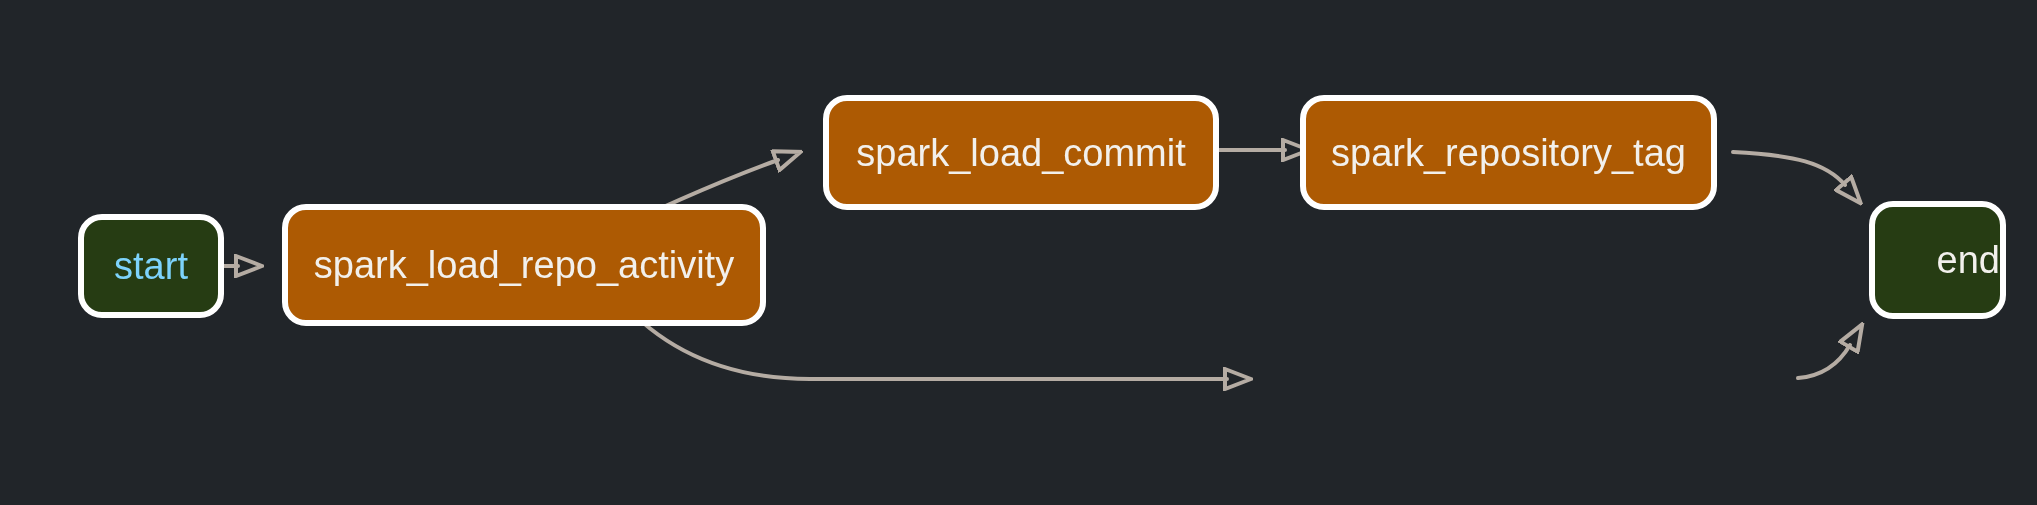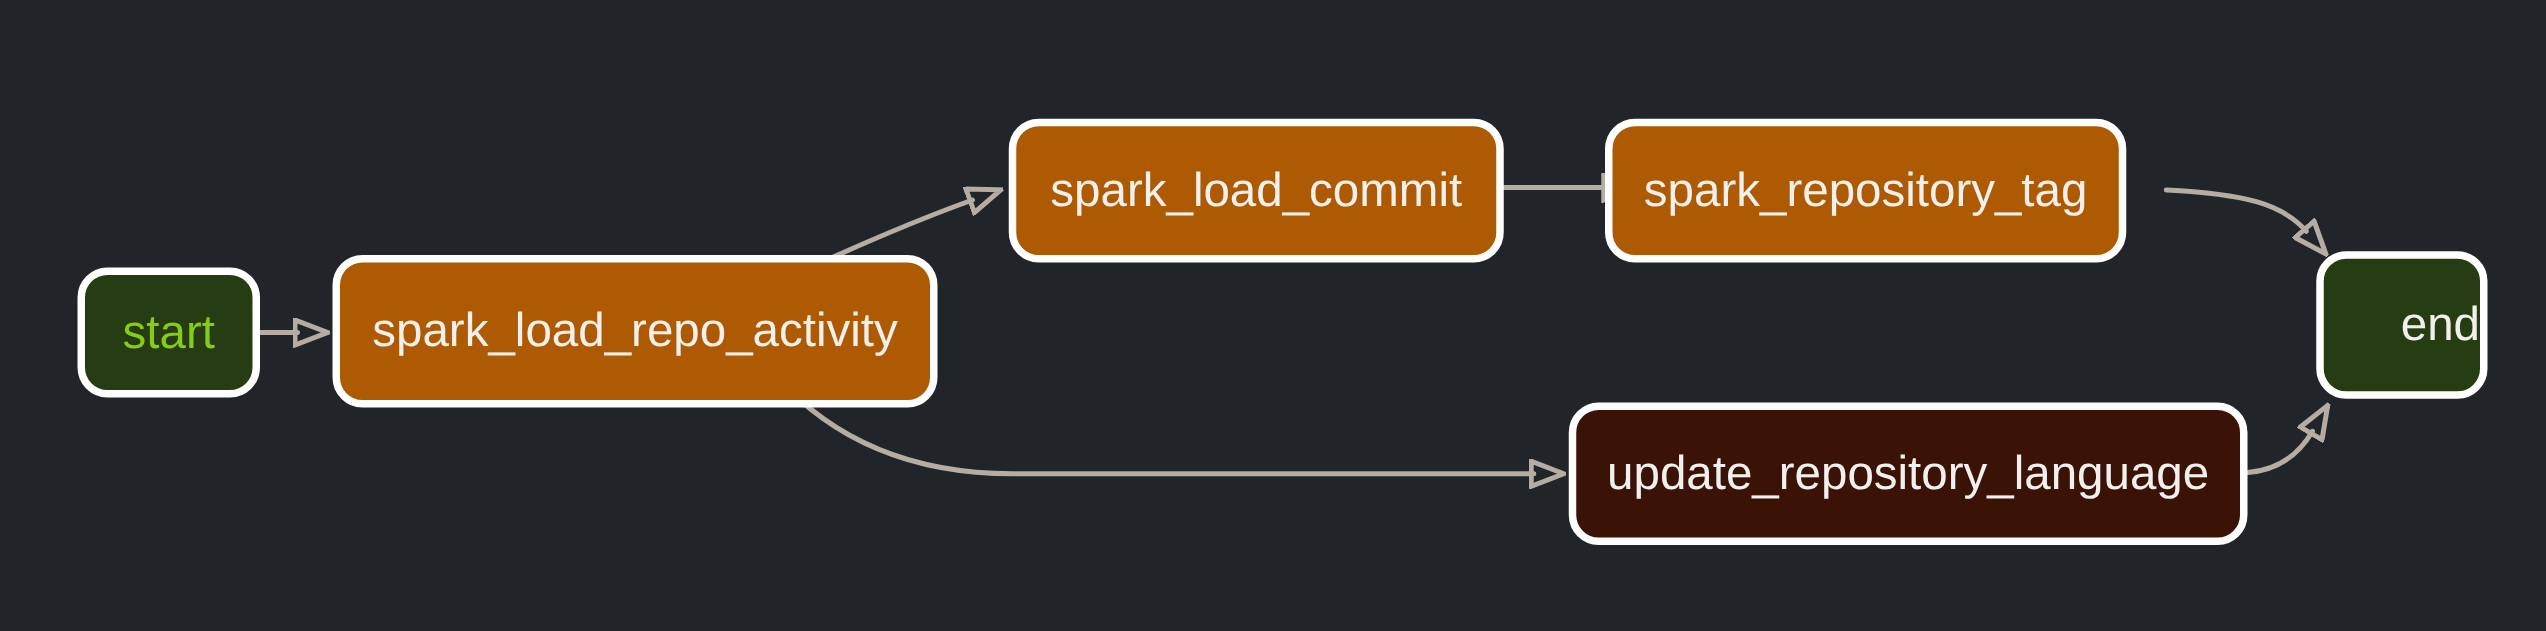--- a/index.html
+++ b/index.html
@@ -34,20 +34,21 @@
     border: 6px solid #ffffff;
     border-radius: 24px;
     display: flex;
     align-items: center;
     justify-content: center;
     color: #f2f0ec;
     font-size: 38px;
     line-height: 1;
     white-space: nowrap;
     cursor: pointer;
+    margin-left: 16px;
   }
   .node span {
     pointer-events: none;
   }
   
   .node-start  { left: 62px;   top: 214px; width: 146px; height: 104px; }
   .node-repo   { left: 266px;  top: 204px; width: 484px; height: 122px; }
   .node-commit { left: 807px;  top: 95px;  width: 396px; height: 115px; }
   .node-tag    { left: 1284px; top: 95px;  width: 417px; height: 115px; }
   .node-lang   { left: 1255px; top: 322px; width: 543px; height: 114px; }
@@ -71,37 +72,34 @@
 
     <path d="M 1203 150 L 1285 150" marker-end="url(#arrowhead)"></path>
 
     <path d="M 1733 152 C 1795 155 1826 163 1845 185" marker-end="url(#arrowhead)"></path>
 
     <path d="M 620 300 Q 690 379 810 379 L 1227 379" marker-end="url(#arrowhead)"></path>
 
     <path d="M 1798 378 C 1825 376 1840 362 1850 345" marker-end="url(#arrowhead)"></path>
   </svg>
 
-  <div class="node node-start" style="background: rgb(38, 60, 19); border-color: rgb(255, 255, 255); color: #84cc16;">
+  <div class="node node-start" style="background: rgb(38, 60, 19); border-color: rgb(255, 255, 255); color: #7dd3fc;">
     <span>start</span>
   </div>
 
   <div class="node node-repo" style="background: rgb(173, 90, 3); border-color: rgb(255, 255, 255); color: rgb(242, 240, 236);">
     <span>spark_load_repo_activity</span>
   </div>
 
   <div class="node node-commit" style="background: rgb(173, 90, 3); border-color: rgb(255, 255, 255); color: rgb(242, 240, 236);">
     <span>spark_load_commit</span>
   </div>
 
   <div class="node node-tag" style="background: rgb(173, 90, 3); border-color: rgb(255, 255, 255); color: rgb(242, 240, 236);">
     <span>spark_repository_tag</span>
   </div>
 
-  <div class="node node-lang" style="background: rgb(59, 18, 6); border-color: rgb(255, 255, 255); color: rgb(242, 240, 236);">
-    <span>update_repository_language</span>
-  </div>
 
   <div class="node node-end" style="background: rgb(38, 60, 19); border-color: rgb(255, 255, 255); color: rgb(242, 240, 236); justify-content: flex-end;">
     <span>end</span>
   </div>
 
 </div>
 
 </body></html>

